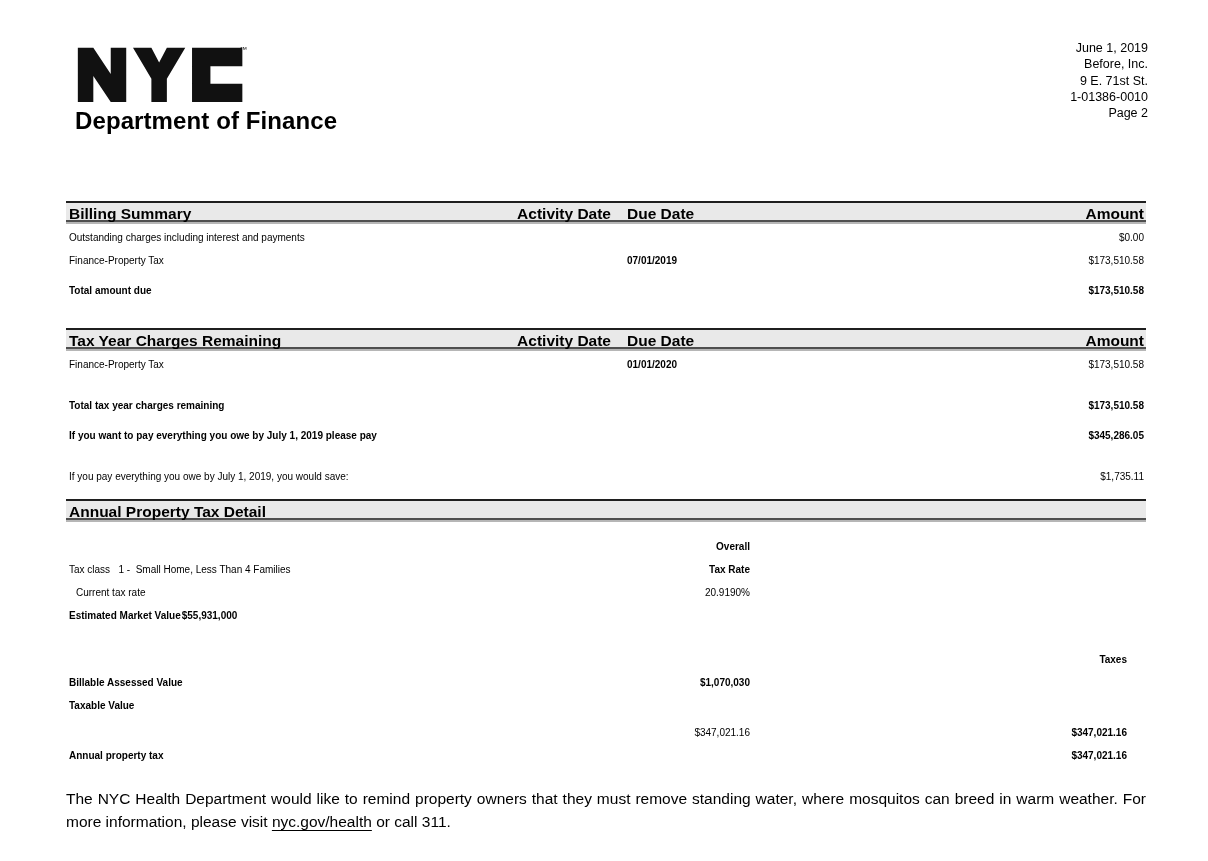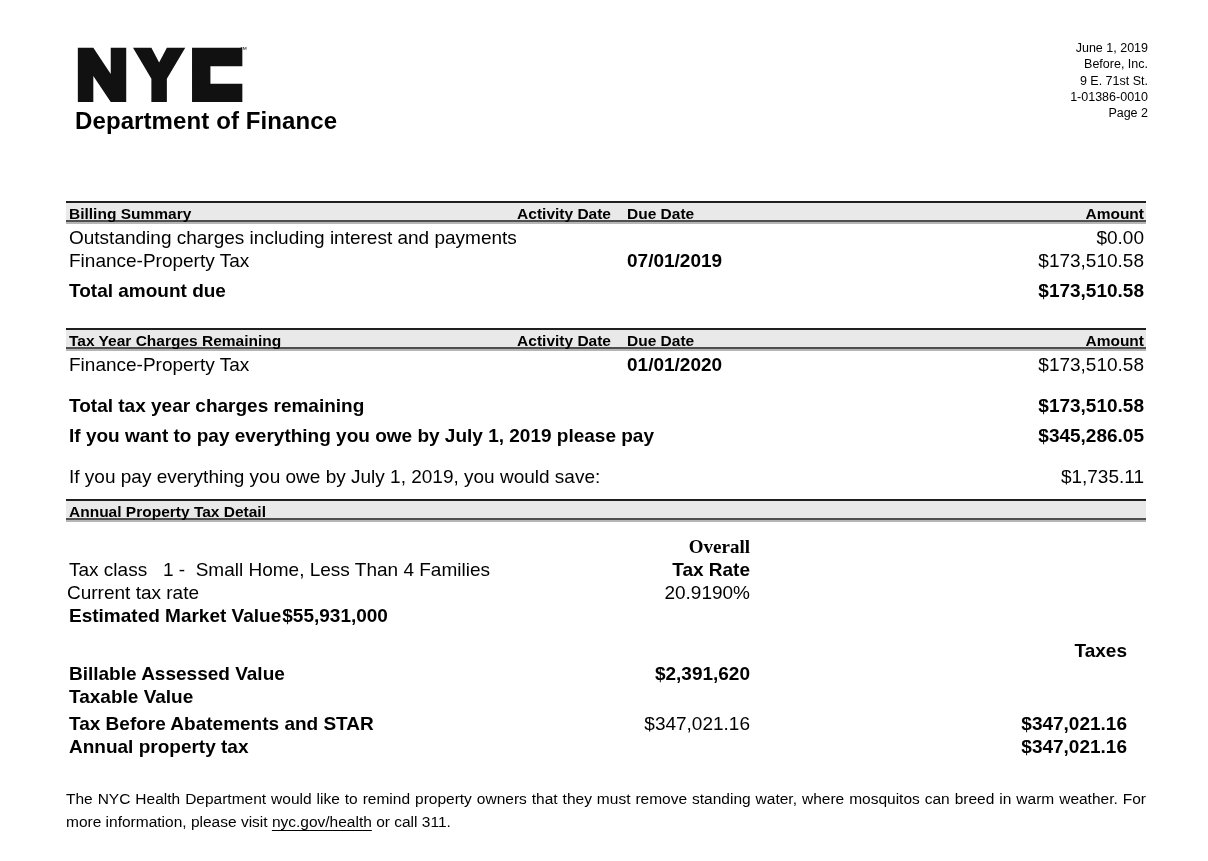--- a/index.html
+++ b/index.html
@@ -31,32 +31,32 @@
     position:relative;height:21px;background:var(--bar-bg);
     border-top:2px solid #1f1f1f;border-bottom:2px solid #4f4f4f;
     box-shadow:0 2px 0 #b6b6b6;
     font-size:15.5px;font-weight:bold;line-height:21px;
   }
   .bar-title{position:absolute;left:3px;white-space:nowrap;}
   .bar-act{position:absolute;left:0;width:545px;text-align:right;white-space:nowrap;}
   .bar-due{position:absolute;left:561px;white-space:nowrap;}
   .bar-amt{position:absolute;right:2px;white-space:nowrap;}
 
-  .trow{position:relative;height:23px;font-size:19px;line-height:23px;}
+  .trow{position:relative;height:23px;font-size:10px;line-height:23px;}
   .c-label{position:absolute;left:3px;white-space:pre;}
   .c-due{position:absolute;left:561px;white-space:nowrap;font-weight:bold;}
   .c-amt{position:absolute;right:2px;white-space:nowrap;}
   .bold{font-weight:bold;}
 
   .mt4{margin-top:4px;} .mt6{margin-top:18px;} .mt7{margin-top:7px;}
-  .mt12{margin-top:12px;} .mt15{margin-top:15px;font-family:Liberation Serif, serif;}
+  .mt12{margin-top:21px;} .mt15{margin-top:15px;}
 
   
   .d-label{position:absolute;left:3px;white-space:pre;}
-  .d-label.indent{left:1px;text-align:center;}
+  .d-label.indent{left:10px;text-align:center;}
   .d-mid{position:absolute;left:0;width:684px;text-align:right;white-space:nowrap;}
   .d-right{position:absolute;right:19px;white-space:nowrap;}
   .emv-val{margin-left:1px;}
 
   
   .footnote{
     position:absolute;left:66px;top:771px;width:1080px;
     font-size:15.5px;line-height:23.5px;text-align:justify;
   }
   .footnote a{color:var(--ink);text-decoration:underline;text-underline-offset:3px;}
@@ -154,27 +154,26 @@
     </div>
     <div class="trow bold">
       <span class="d-label"><span>Estimated Market Value</span><span class="emv-val">$55,931,000</span></span>
     </div>
 
     <div class="trow bold mt12">
       <span class="d-right">Taxes</span>
     </div>
     <div class="trow">
       <span class="d-label bold">Billable Assessed Value</span>
-      <span class="d-mid bold">$2,391,620</span>
+      <span class="d-mid bold">$1,070,030</span>
     </div>
     <div class="trow">
       <span class="d-label bold">Taxable Value</span>
     </div>
     <div class="trow mt4">
-      <span class="d-label bold">Tax Before Abatements and STAR</span>
       <span class="d-mid">$347,021.16</span>
       <span class="d-right bold">$347,021.16</span>
     </div>
     <div class="trow">
       <span class="d-label bold">Annual property tax</span>
       <span class="d-right bold">$347,021.16</span>
     </div>
   </div>
 
   <p class="footnote"><span>The NYC Health Department would like to remind property owners that they must remove standing water, where mosquitos can breed in warm weather.  For more information, please visit </span><a href="#">nyc.gov/health</a><span> or call 311.</span></p>

